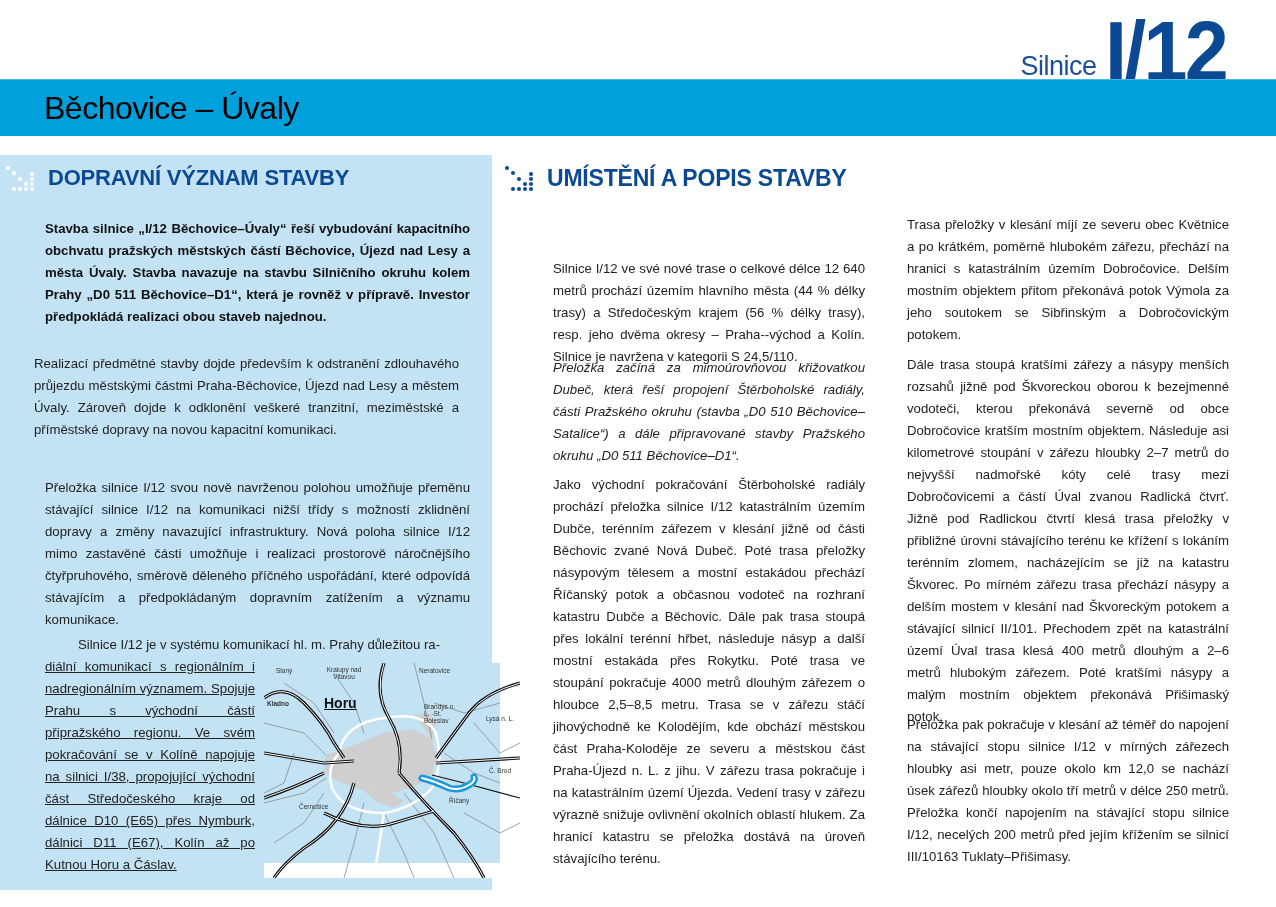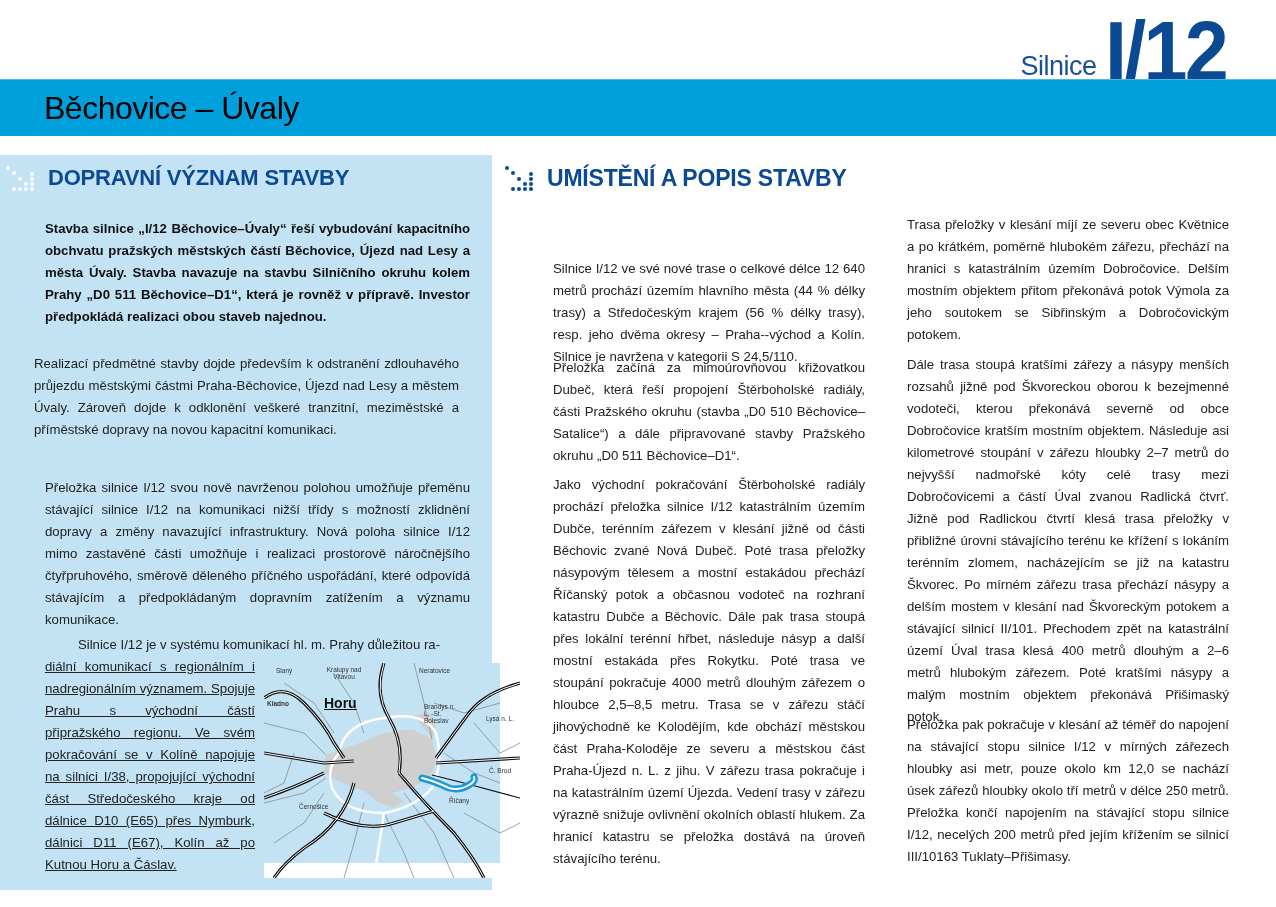--- a/index.html
+++ b/index.html
@@ -145,18 +145,18 @@
     <span style="left:26px;top:19px;background:#0b4a93"></span>
     <span style="left:26px;top:24px;background:#0b4a93"></span>
     <span style="left:8px;top:24px;background:#0b4a93"></span>
     <span style="left:14px;top:24px;background:#0b4a93"></span>
     <span style="left:20px;top:24px;background:#0b4a93"></span>
   </div>
   <div class="section-title" style="font-size:23px;">UMÍSTĚNÍ A POPIS STAVBY</div>
 </div>
 
 <div class="para" style="left:553px; top:214px; width:312px;margin-top:44px;">Silnice I/12 ve své nové trase o celkové délce 12 640 metrů prochází územím hlavního města (44 % délky trasy) a Středočeským krajem (56 % délky trasy), resp. jeho dvěma okresy – Praha--východ a Kolín. Silnice je navržena v kategorii S 24,5/110.</div>
-<div class="para" style="left:553px; top:357px; width:312px;">Přeložka začíná za mimoúrovňovou křižovatkou Dubeč, která řeší propojení Štěrboholské radiály, části Pražského okruhu (stavba „D0 510 Běchovice–Satalice“) a dále připravované stavby Pražského okruhu „D0 511 Běchovice–D1“.</div>
+<div class="para" style="left:553px; top:357px; width:312px;font-style:italic;">Přeložka začíná za mimoúrovňovou křižovatkou Dubeč, která řeší propojení Štěrboholské radiály, části Pražského okruhu (stavba „D0 510 Běchovice–Satalice“) a dále připravované stavby Pražského okruhu „D0 511 Běchovice–D1“.</div>
 <div class="para" style="left:553px; top:474px; width:312px;">Jako východní pokračování Štěrboholské radiály prochází přeložka silnice I/12 katastrálním územím Dubče, terénním zářezem v klesání jižně od části Běchovic zvané Nová Dubeč. Poté trasa přeložky násypovým tělesem a mostní estakádou přechází Říčanský potok a občasnou vodoteč na rozhraní katastru Dubče a Běchovic. Dále pak trasa stoupá přes lokální terénní hřbet, následuje násyp a další mostní estakáda přes Rokytku. Poté trasa ve stoupání pokračuje 4000 metrů dlouhým zářezem o hloubce 2,5–8,5 metru. Trasa se v zářezu stáčí jihovýchodně ke Kolodějím, kde obchází městskou část Praha-Koloděje ze severu a městskou část Praha-Újezd n. L. z jihu. V zářezu trasa pokračuje i na katastrálním území Újezda. Vedení trasy v zářezu výrazně snižuje ovlivnění okolních oblastí hlukem. Za hranicí katastru se přeložka dostává na úroveň stávajícího terénu.</div>
 
 <div class="para" style="left:907px; top:214px; width:322px;">Trasa přeložky v klesání míjí ze severu obec Květnice a po krátkém, poměrně hlubokém zářezu, přechází na hranici s katastrálním územím Dobročovice. Delším mostním objektem přitom překonává potok Výmola za jeho soutokem se Sibřinským a Dobročovickým potokem.</div>
 <div class="para" style="left:907px; top:354px; width:322px;">Dále trasa stoupá kratšími zářezy a násypy menších rozsahů jižně pod Škvoreckou oborou k bezejmenné vodoteči, kterou překonává severně od obce Dobročovice kratším mostním objektem. Následuje asi kilometrové stoupání v zářezu hloubky 2–7 metrů do nejvyšší nadmořské kóty celé trasy mezi Dobročovicemi a částí Úval zvanou Radlická čtvrť. Jižně pod Radlickou čtvrtí klesá trasa přeložky v přibližné úrovni stávajícího terénu ke křížení s lokáním terénním zlomem, nacházejícím se již na katastru Škvorec. Po mírném zářezu trasa přechází násypy a delším mostem v klesání nad Škvoreckým potokem a stávající silnicí II/101. Přechodem zpět na katastrální území Úval trasa klesá 400 metrů dlouhým a 2–6 metrů hlubokým zářezem. Poté kratšími násypy a malým mostním objektem překonává Přišimaský potok.</div>
 <div class="para" style="left:907px; top:714px; width:322px;">Přeložka pak pokračuje v klesání až téměř do napojení na stávající stopu silnice I/12 v mírných zářezech hloubky asi metr, pouze okolo km 12,0 se nachází úsek zářezů hloubky okolo tří metrů v délce 250 metrů. Přeložka končí napojením na stávající stopu silnice I/12, necelých 200 metrů před jejím křížením se silnicí III/10163 Tuklaty–Přišimasy.</div>
 
 </body></html>

